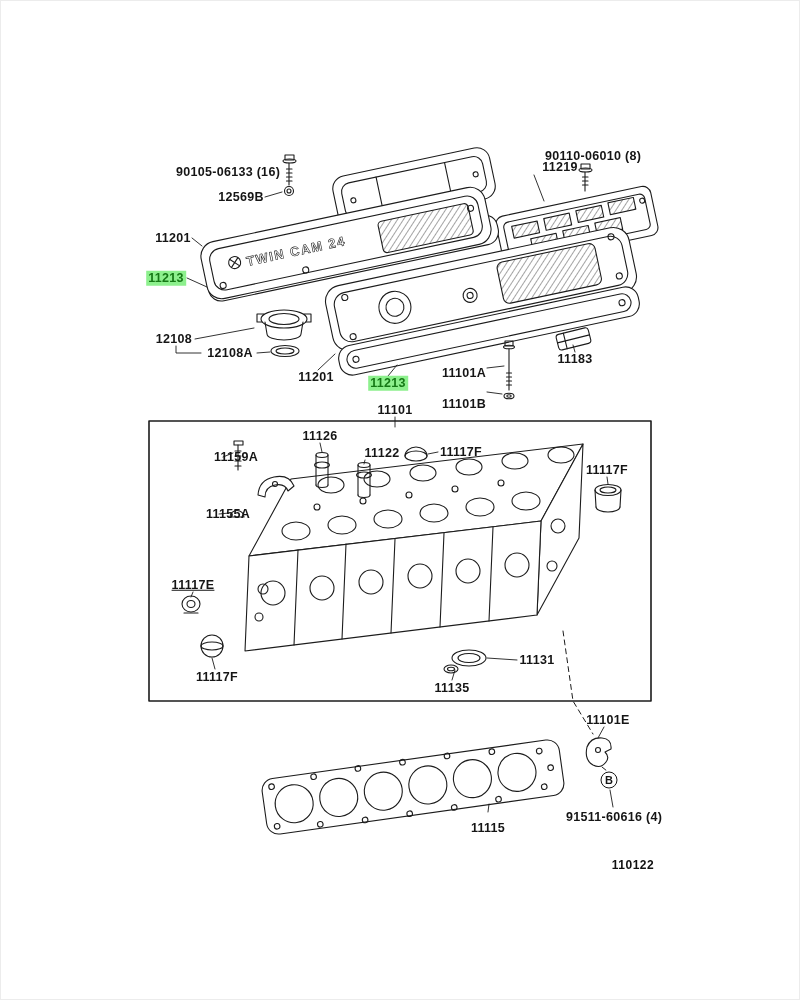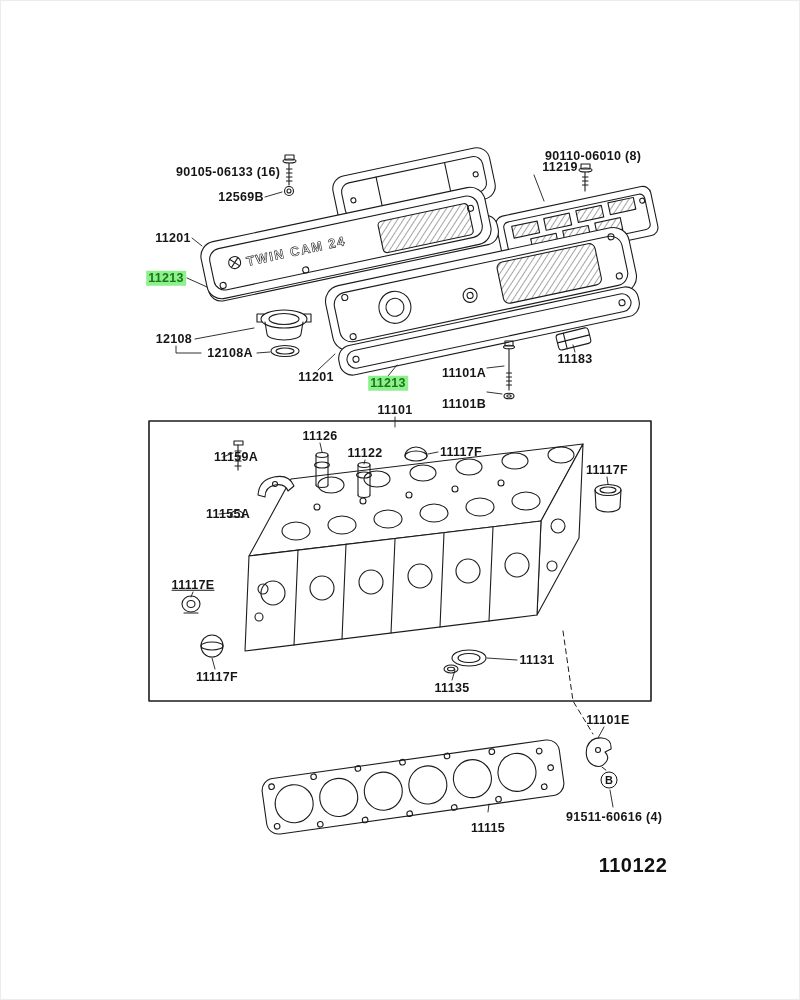--- a/index.html
+++ b/index.html
@@ -13,21 +13,21 @@
     font-weight:700;font-size:12.5px;line-height:1;color:#151515;
     white-space:nowrap;letter-spacing:.3px;padding:1px 2px;
   }
   .part-label.highlighted{background:var(--hl-bg,#8df08d);color:var(--hl-fg,#157815)}
   .part-label.circled{
     width:17px;height:17px;border:1.4px solid #151515;border-radius:50%;
     display:flex;align-items:center;justify-content:center;padding:0;font-size:11px;
   }
   .diagram-number{
     position:absolute;left:632px;top:864px;transform:translate(-50%,-50%);
-    font-weight:700;font-size:20px;color:#111;letter-spacing:.5px;white-space:nowrap;
+    font-weight:700;font-size:12px;color:#111;letter-spacing:.5px;white-space:nowrap;
   }
 </style>
 </head>
 <body>
 
 <div class="page">
 
 <svg id="diagram-art" width="800" height="1000" viewBox="0 0 800 1000" xmlns="http://www.w3.org/2000/svg">
   <defs>
     <pattern id="hatch" width="5" height="5" patternUnits="userSpaceOnUse" patternTransform="rotate(45)">
@@ -331,21 +331,21 @@
       <div class="part-label" style="left: 173px; top: 338px;">12108</div>
       <div class="part-label" style="left: 229px; top: 352px;">12108A</div>
       <div class="part-label" style="left: 315px; top: 376px;">11201</div>
       <div class="part-label highlighted" style="left: 387px; top: 382px;">11213</div>
       <div class="part-label" style="left: 463px; top: 372px;">11101A</div>
       <div class="part-label" style="left: 463px; top: 391px; margin-top: 12px;">11101B</div>
       <div class="part-label" style="left: 574px; top: 358px;">11183</div>
       <div class="part-label" style="left: 394px; top: 409px;">11101</div>
       <div class="part-label" style="left: 319px; top: 435px;">11126</div>
       <div class="part-label" style="left: 199px; top: 456px; margin-left: 36px;">11159A</div>
-      <div class="part-label" style="left: 364px; top: 452px;">11122</div>
+      <div class="part-label" style="left: 381px; top: 452px;">11122</div>
       <div class="part-label" style="left: 460px; top: 451px;">11117F</div>
       <div class="part-label" style="left: 606px; top: 469px;">11117F</div>
       <div class="part-label" style="left: 195px; top: 513px; margin-left: 32px;">11155A</div>
       <div class="part-label" style="left: 192px; top: 584px; text-decoration: underline;">11117E</div>
       <div class="part-label" style="left: 216px; top: 676px;">11117F</div>
       <div class="part-label" style="left: 536px; top: 659px;">11131</div>
       <div class="part-label" style="left: 451px; top: 687px;">11135</div>
       <div class="part-label" style="left: 607px; top: 719px;">11101E</div>
       <div class="part-label" style="left: 487px; top: 819px; margin-top: 8px;">11115</div>
       <div class="part-label" style="left: 613px; top: 816px;">91511-60616 (4)</div>

